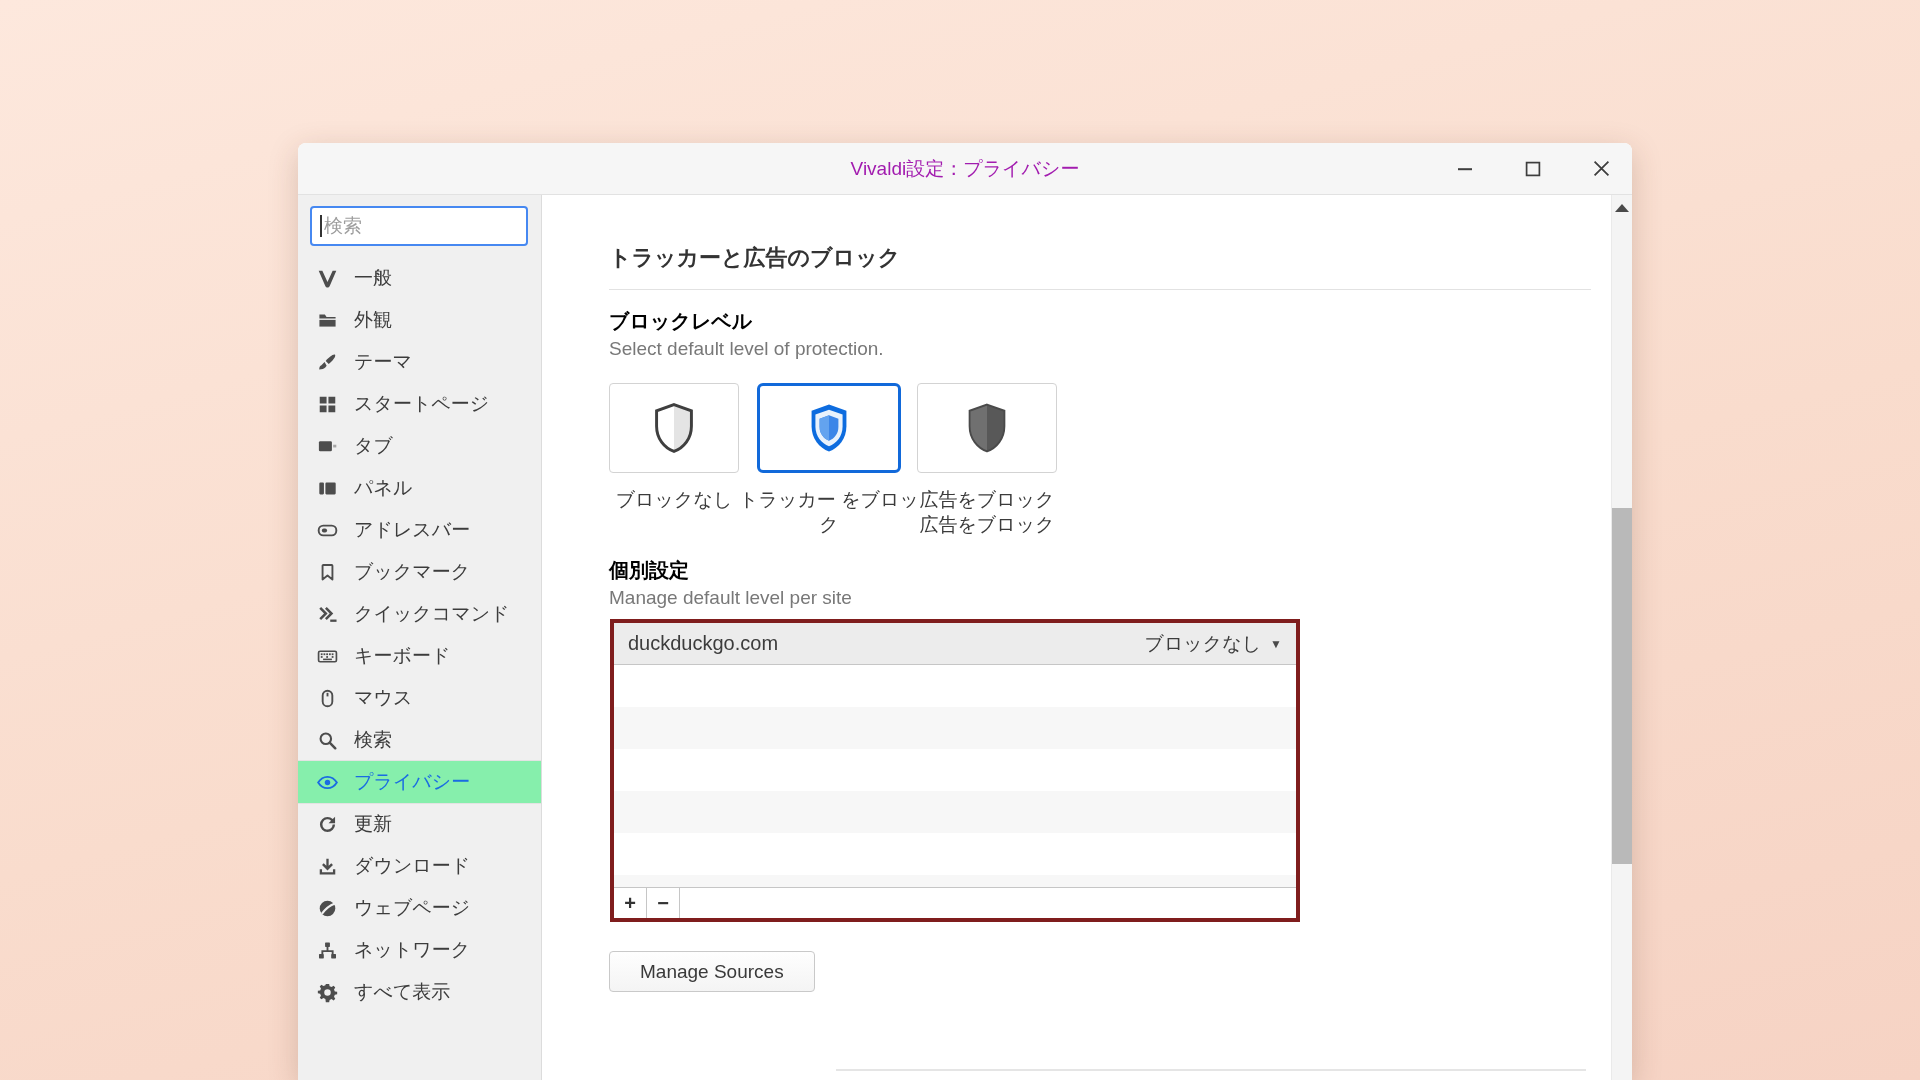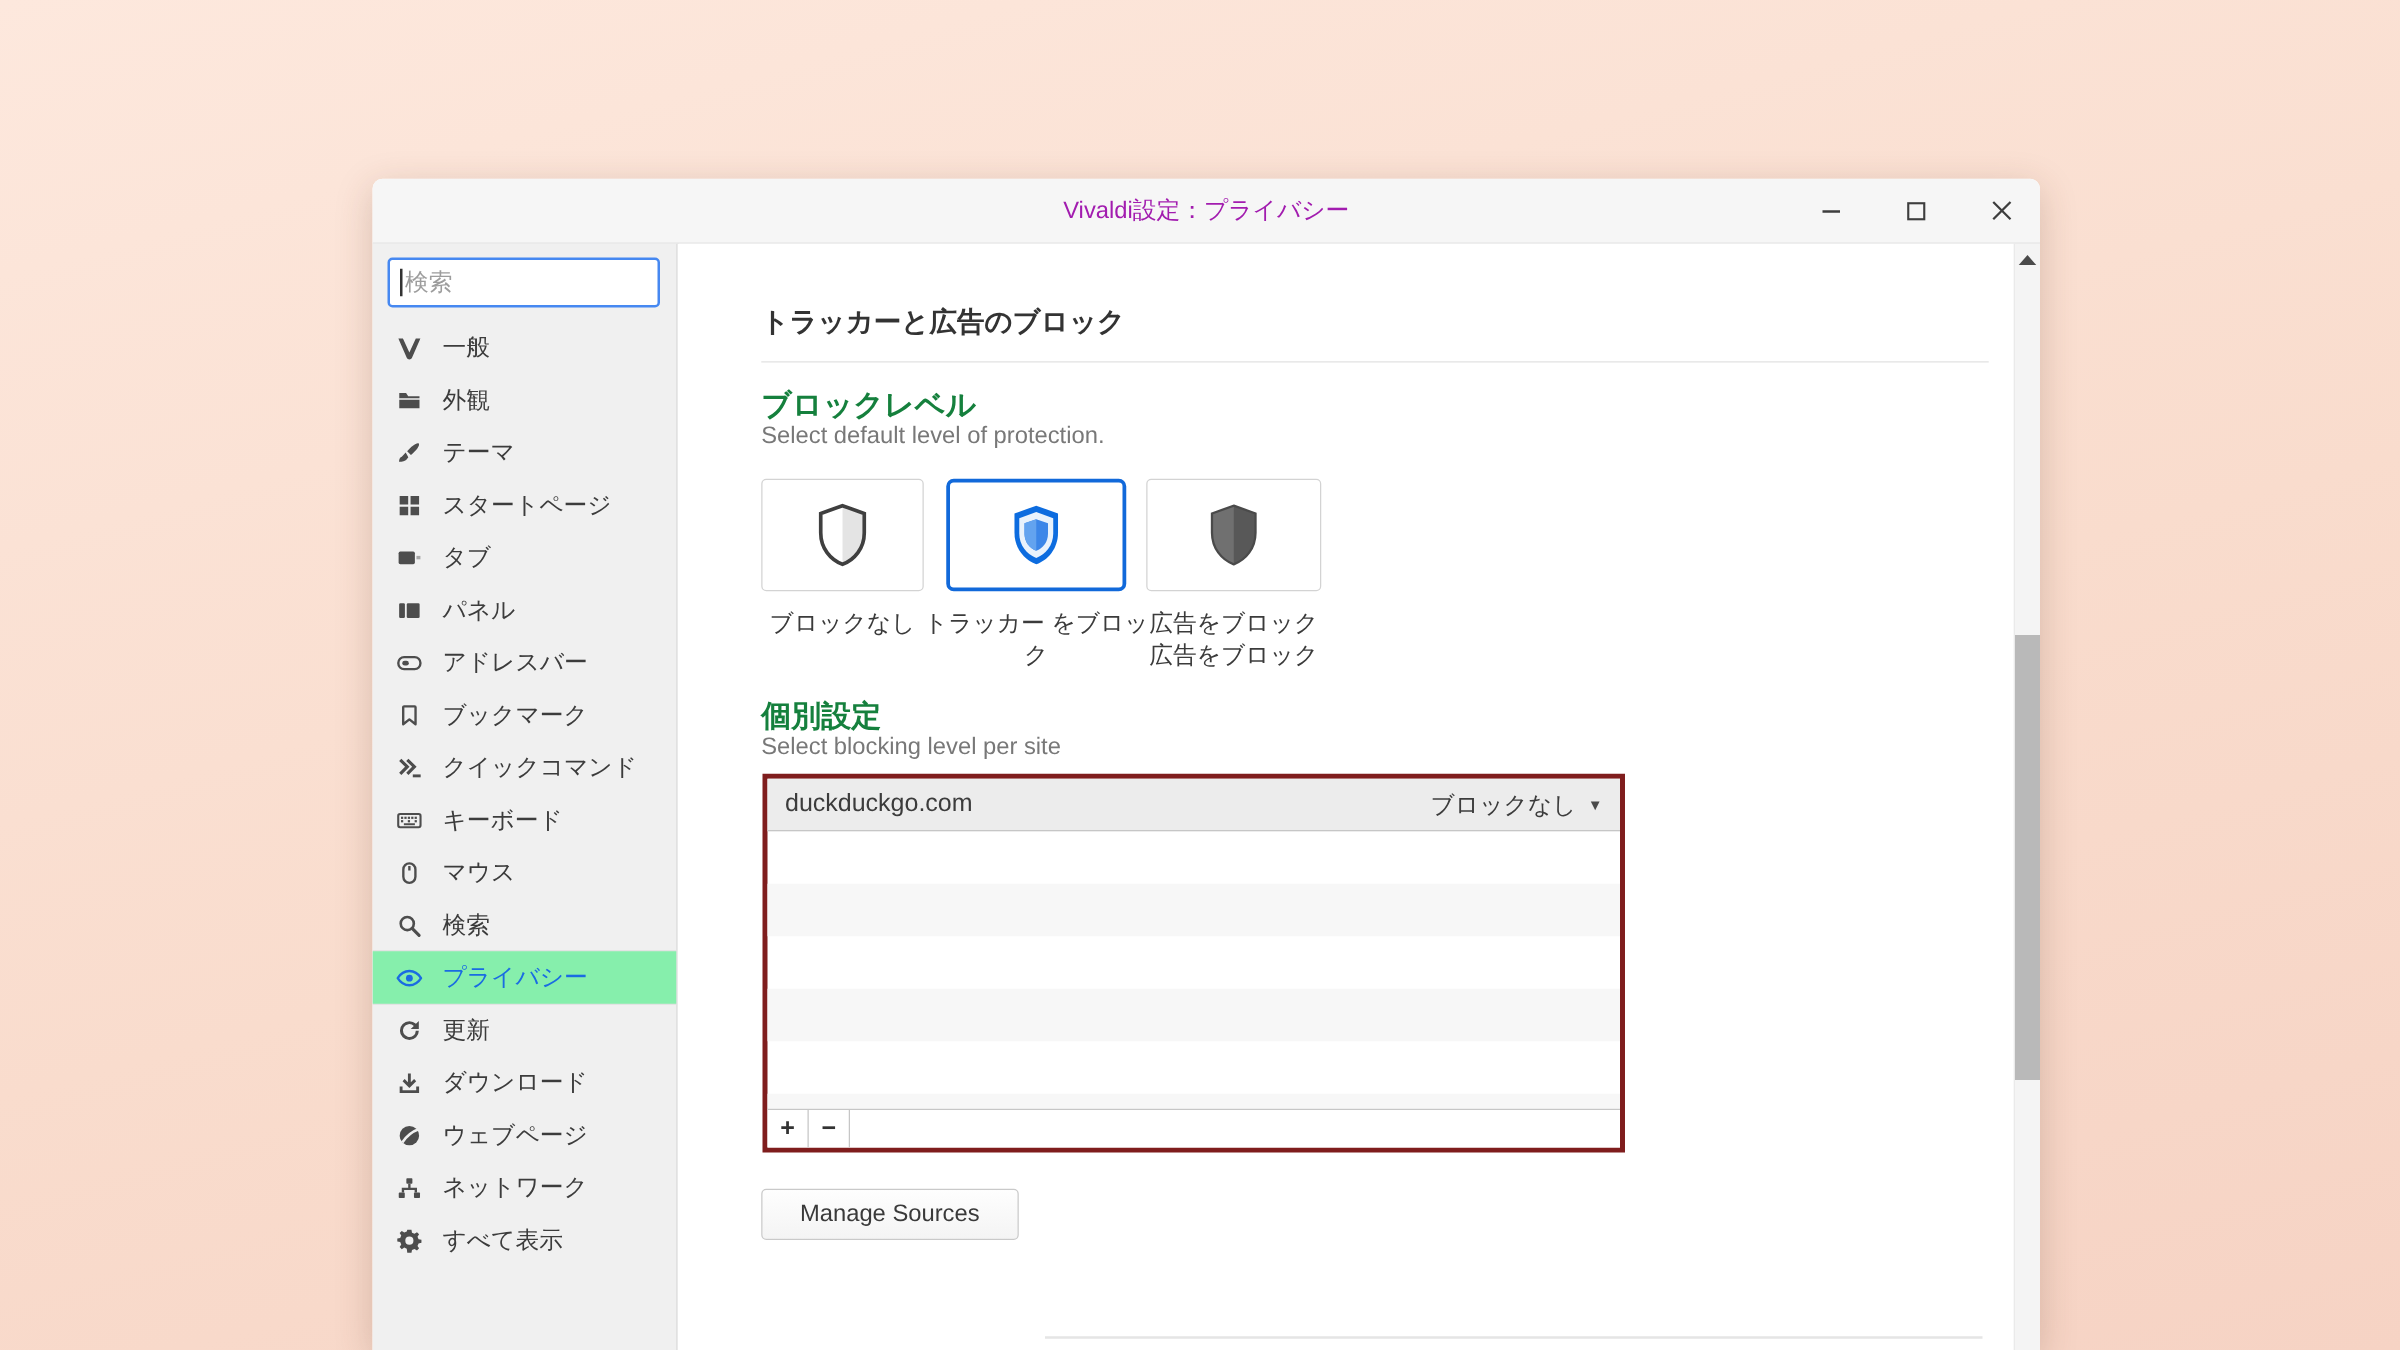--- a/index.html
+++ b/index.html
@@ -22,21 +22,21 @@
   .sb-list{position:absolute;left:0;top:62px;right:0;}
   .sb-item{height:42px;display:flex;align-items:center;padding-left:18px;font-size:19px;color:#3c3c3c;cursor:pointer;}
   .sb-item .ic{width:22px;height:22px;margin-right:16px;flex:none;display:flex;align-items:center;justify-content:center;color:#4d4d4d;}
   .sb-item .ic svg{width:21px;height:21px;display:block;}
   .sb-item.selected{background:#86efac;color:var(--link-blue,#1a6ce2);box-shadow:0 -1px 0 #e3e3e3,0 1px 0 #e3e3e3;}
   .sb-item.selected .ic{color:var(--link-blue,#1a6ce2);}
   
   .content{position:absolute;left:245px;top:52px;right:21px;bottom:0;background:#fff;}
   .h1{position:absolute;left:66px;top:48px;font-size:22px;font-weight:600;color:#333;}
   .rule1{position:absolute;left:66px;right:20px;top:94px;height:1px;background:#e2e2e2;}
-  .h2{position:absolute;left:66px;font-size:24px;font-weight:700;color:#15803d;}
+  .h2{position:absolute;left:66px;font-size:20px;font-weight:700;color:#000000;}
   .sub{position:absolute;left:66px;font-size:19px;color:#787878;}
   .h2.bl{top:113px;} .sub.bl{top:143px;}
   .h2.ps{top:362px;} .sub.ps{top:392px;}
   .card{position:absolute;top:188px;height:90px;background:#fff;border:1px solid #d3d3d3;border-radius:4px;
         box-sizing:border-box;display:flex;align-items:center;justify-content:center;cursor:pointer;}
   .card.c1{left:66px;width:130px;}
   .card.c2{left:214px;width:144px;border:3px solid var(--accent,#1169da);border-radius:6px;}
   .card.c3{left:374px;width:140px;}
   .card svg{width:44px;height:52px;display:block;}
   .card-label{position:absolute;top:292px;text-align:center;font-size:19px;color:#3b3b3b;line-height:25px;cursor:pointer;}
@@ -312,21 +312,21 @@
           </span>
       </div>
       <div class="card-label c1">ブロックなし</div>
       <div class="card-label c2">トラッカー をブロック</div>
       <div class="card-label c3">
         <div>広告をブロック</div>
         <div>広告をブロック</div>
       </div>
 
       <div class="h2 ps">個別設定</div>
-      <div class="sub ps">Select blocking level per site</div>
+      <div class="sub ps">Manage default level per site</div>
 
       <div class="site-table">
         <div class="t-head">
           <span class="t-site">duckduckgo.com</span>
           <span class="t-level">
             <span>ブロックなし</span>
             <span class="arr">▼</span>
           </span>
         </div>
         <div id="empty-rows">

